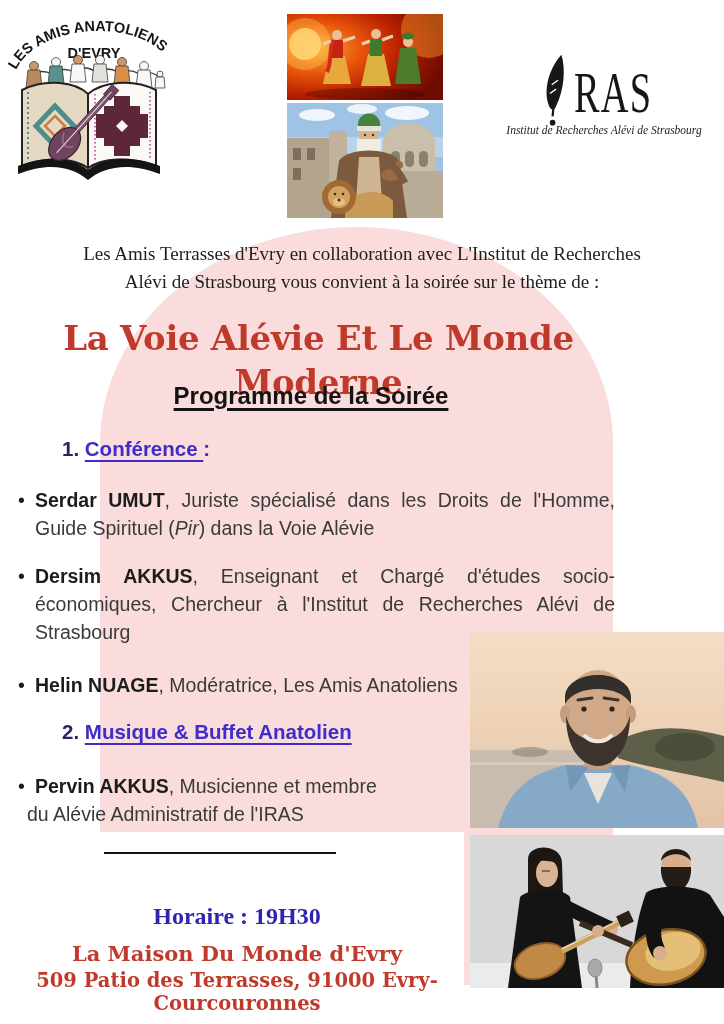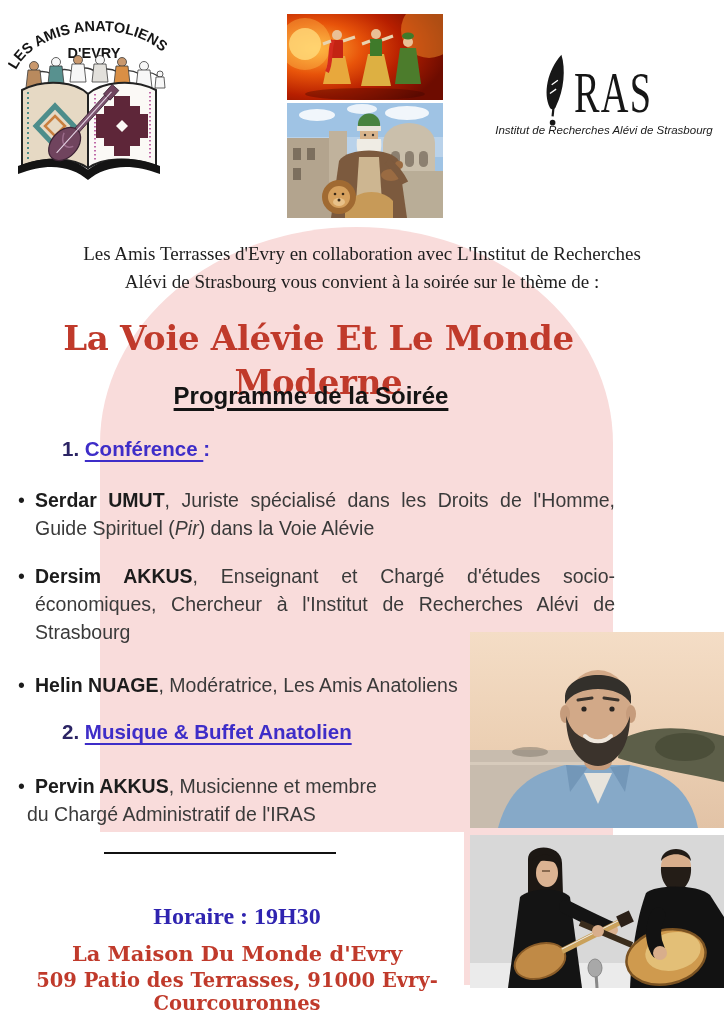--- a/index.html
+++ b/index.html
@@ -15,21 +15,21 @@
   .amis{left:8px;top:12px;width:162px;height:182px;}
   .centerpics{left:287px;top:14px;width:156px;}
   .centerpics svg{display:block;}
   .pic-gap{height:3px;}
   .iras{left:492px;top:48px;width:224px;height:94px;}
   .iras-feather{position:absolute;left:50px;top:2px;}
   .iras-acronym{position:absolute;left:82px;top:16px;font-family:"Liberation Serif",serif;
       font-size:58px;line-height:58px;color:#161616;letter-spacing:2px;
       transform:scaleX(.66);transform-origin:left top;}
   .iras-subtitle{position:absolute;left:0;top:76px;width:224px;text-align:center;
-      font-family:Liberation Sans, sans-serif;font-style:italic;font-size:11.5px;color:#1b1b1b;}
+      font-family:Liberation Serif, serif;font-style:italic;font-size:11.5px;color:#1b1b1b;}
   
   .intro{left:12px;top:240px;width:700px;text-align:center;
       font-family:"Liberation Serif",serif;font-size:19px;line-height:28px;color:#1e1e1e;}
   .title{left:0;top:316px;width:637px;text-align:center;font-family:"DejaVu Serif",serif;
       font-weight:bold;font-size:34px;line-height:44px;color:var(--title-red,#c03a2b);letter-spacing:-.3px;}
   .prog{left:0;top:382px;width:622px;text-align:center;font-size:24px;font-weight:bold;color:#141414;}
   .u{text-decoration:underline;text-underline-offset:4px;text-decoration-thickness:2.5px;}
   
   .sec{font-size:20.5px;font-weight:bold;margin-left:48px;}
   .sec .num{color:var(--section-number-blue,#2b2464);}
@@ -238,21 +238,21 @@
     <span class="name">Helin NUAGE</span><span>, Modératrice, Les Amis Anatoliens</span>
   </div>
 
   <div class="abs sec sec2">
     <span class="num">2.</span>
     <span class="lbl">Musique &amp; Buffet Anatolien</span>
   </div>
 
   <div class="abs bullet b4">
     <span class="name">Pervin AKKUS</span><span>, Musicienne et membre</span>
-    <span class="line2">du Chargé Administratif de l'IRAS</span>
+    <span class="line2">du Alévie Administratif de l'IRAS</span>
   </div>
 
   <div class="abs divider"></div>
   <div class="abs fline fdate d2">Horaire : 19H30</div>
   <div class="abs fline fred v1">La Maison Du Monde d'Evry</div>
   <div class="abs fline fred v2">509 Patio des Terrasses, 91000 Evry-Courcouronnes</div>
 
   <div class="abs portrait">
     <svg width="254" height="196" viewBox="0 0 254 196">
       <defs>

